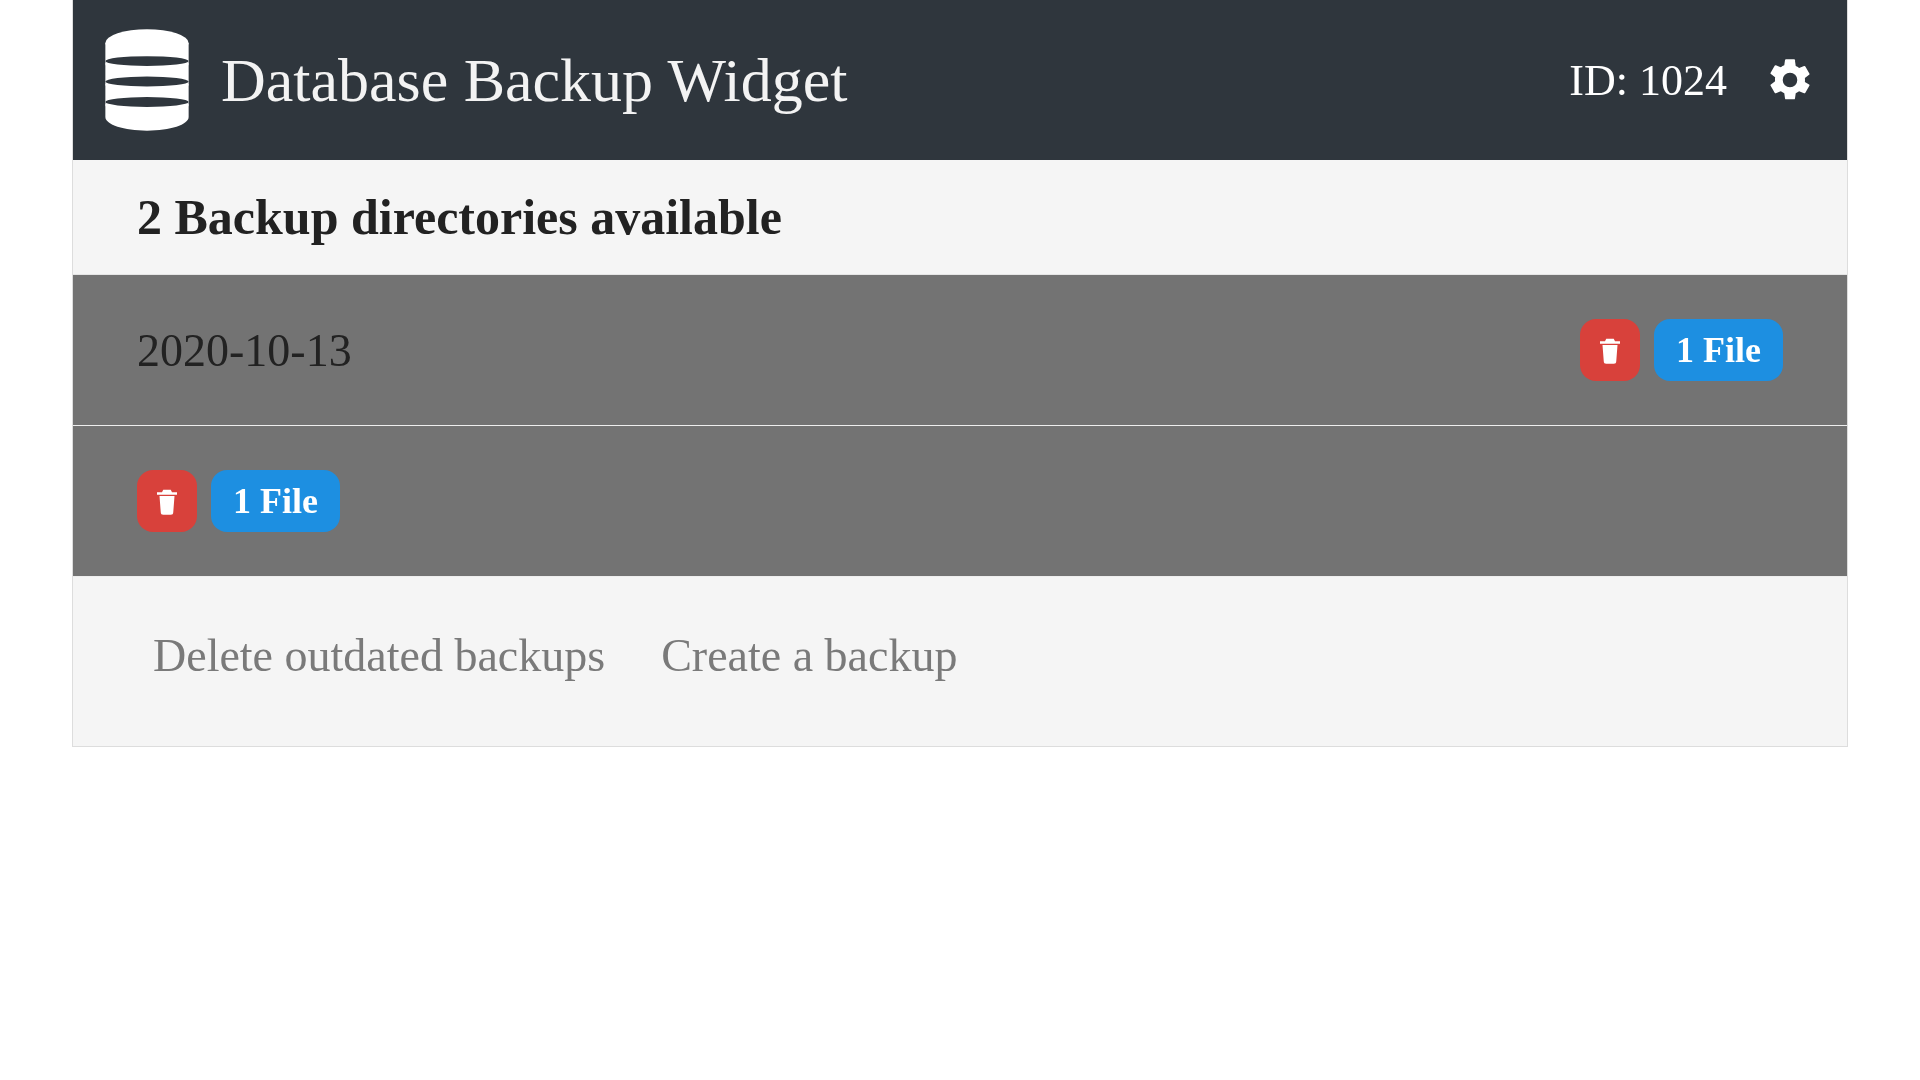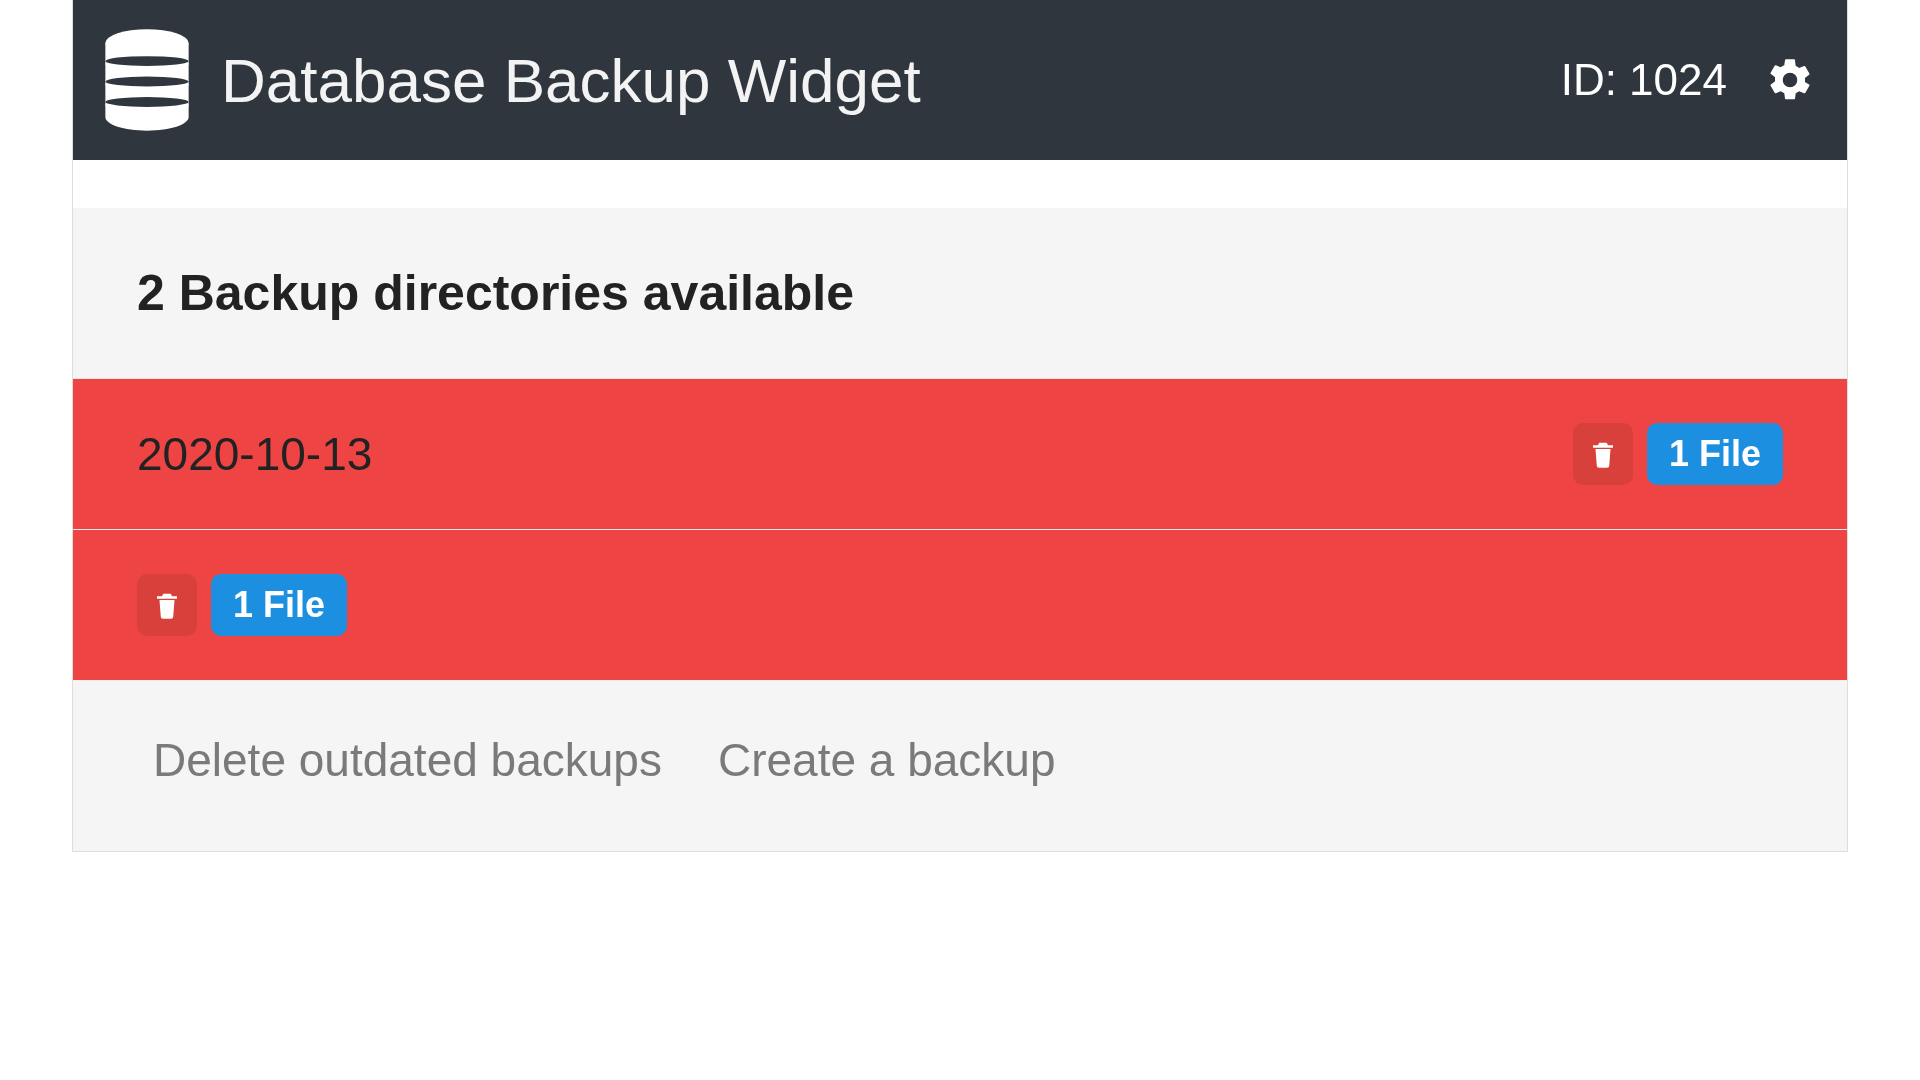--- a/index.html
+++ b/index.html
@@ -1,18 +1,18 @@
 <!DOCTYPE html>
 <html><head>
 <meta charset="utf-8">
 <style>
   * { box-sizing: border-box; margin: 0; padding: 0; }
   html, body { width: 1920px; height: 1080px; background: #fff; font-family: "Helvetica Neue", Helvetica, Arial, sans-serif; }
   .wrapper { padding: 0 72px; }
-  .panel { border: 1px solid #ddd; border-top: none; background: #fff; }
+  .panel { border: 1px solid #ddd; border-top: none; background: #fff; font-family: Liberation Serif, serif; }
 
   .header {
     background: #2f363d;
     color: #fff;
     display: flex;
     align-items: center;
     padding: 24px 32px 24px 28px;
     gap: 28px;
     min-height: 160px;
   }
@@ -25,47 +25,46 @@
   .header .id {
     font-size: 44px;
     font-weight: 400;
     margin-right: 10px;
   }
   .icon { display: inline-flex; align-items: center; justify-content: center; }
   .icon svg { display: block; }
 
   .subheader {
     background: #f5f5f5;
-    padding: 56px 64px;
+    padding: 28px 64px;
     border-bottom: 1px solid #e5e5e5;
-    margin-top: 48px;
   }
   .subheader-text {
     font-size: 50px;
     font-weight: 700;
     color: #222;
   }
 
   .row {
     display: flex;
     align-items: center;
     padding: 44px 64px;
     border-bottom: 1px solid #eee;
-    background: #ef4444;
+    background: #737373;
   }
   .row .date {
     font-size: 46px;
     color: #222;
     flex: 1;
   }
   .row .actions { display: flex; align-items: center; gap: 14px; }
 
   .btn {
     border: none;
-    border-radius: 10px;
+    border-radius: 16px;
     cursor: pointer;
     display: inline-flex;
     align-items: center;
     justify-content: center;
     font-weight: 700;
     font-family: inherit;
   }
   .btn-danger {
     background: #d8413b;
     color: #fff;

